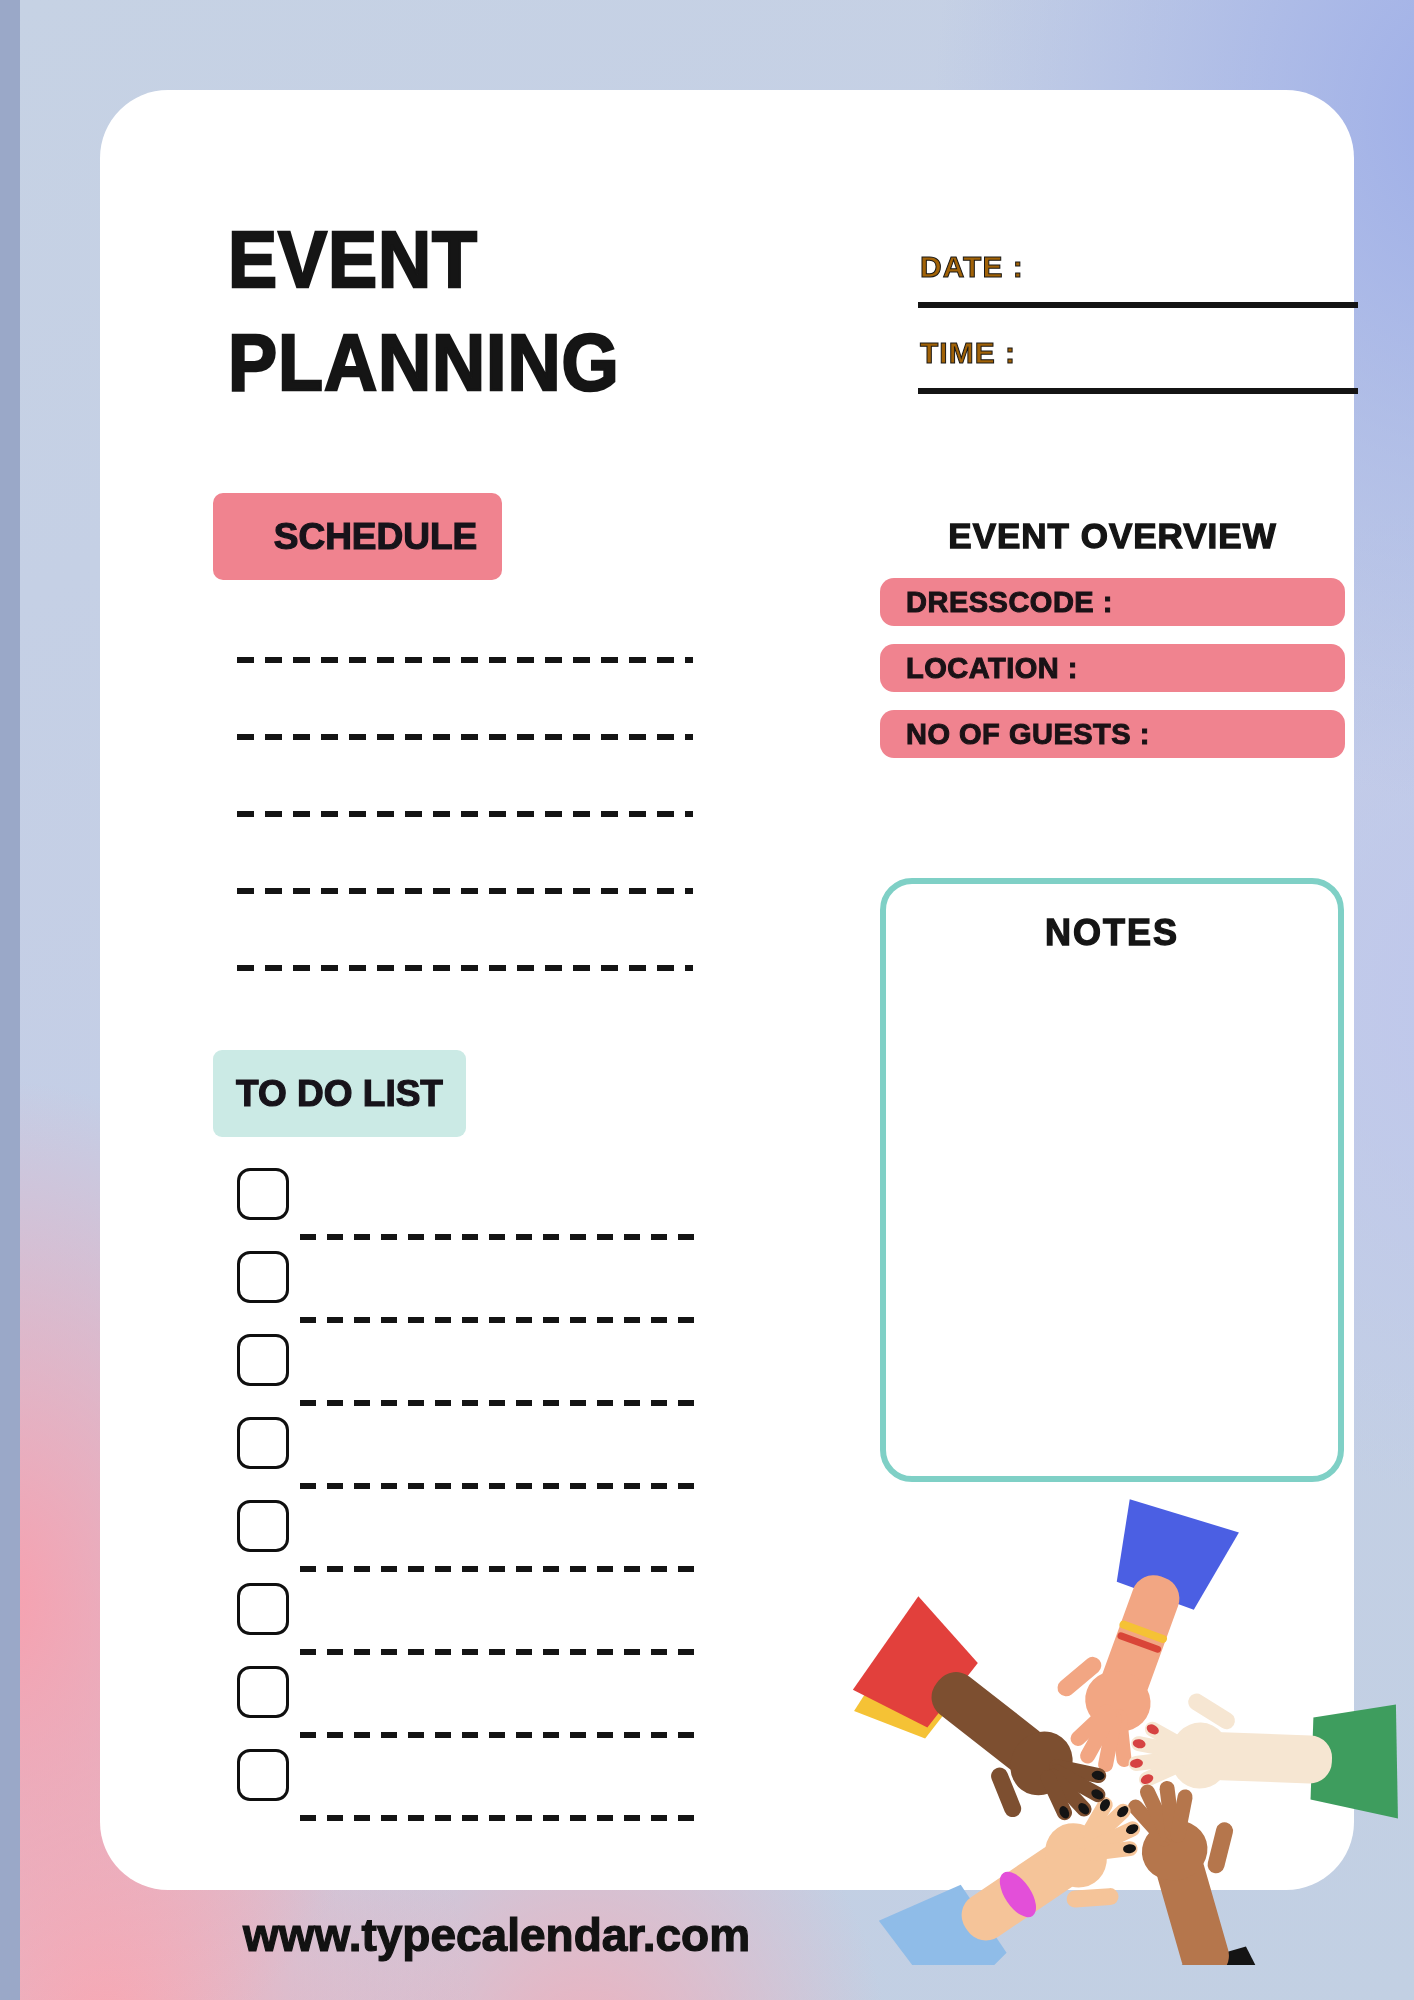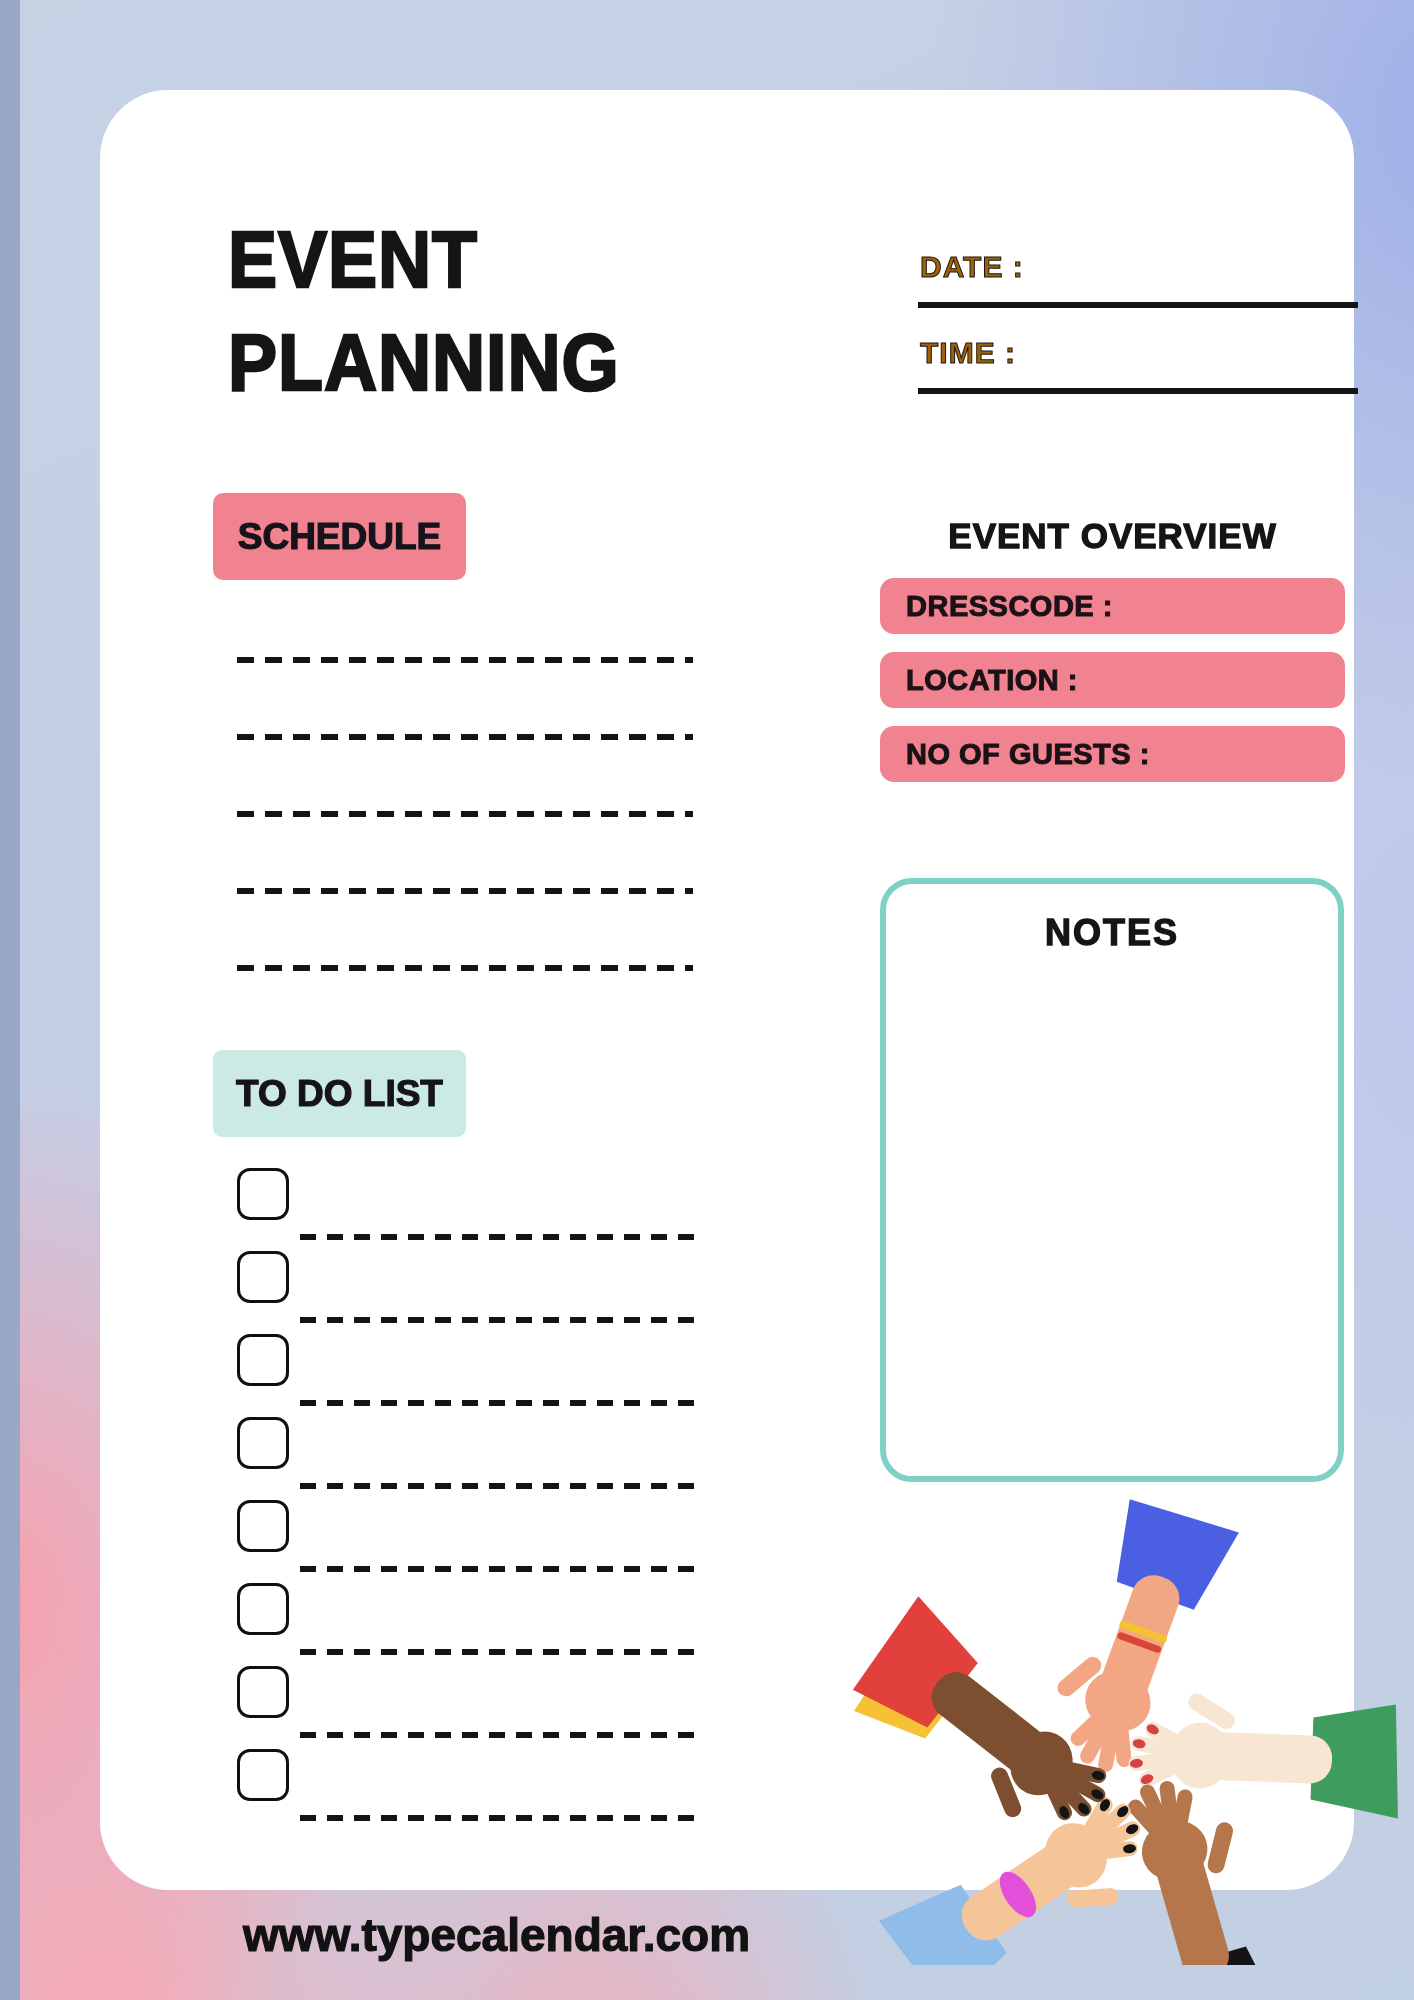--- a/index.html
+++ b/index.html
@@ -43,21 +43,21 @@
     height:6px; margin-bottom:71px;
     background:repeating-linear-gradient(90deg,#141414 0 17px,transparent 17px 28px);
   }
   .overview-title{
     position:absolute; left:780px; top:426px; width:465px; text-align:center;
     font-size:35px; font-weight:900; -webkit-text-stroke:1.3px #151515;
     letter-spacing:1px; color:#151515; white-space:nowrap;
   }
   .overview-fields{ position:absolute; left:780px; top:488px; width:465px; }
   .field-bar{
-    height:56px; margin-bottom:18px; border-radius:14px; background:var(--pink);
+    height:48px; margin-bottom:18px; border-radius:14px; background:var(--pink);
     display:flex; align-items:center; padding-left:26px; box-sizing:border-box;
   }
   .field-bar .lbl{
     font-size:29px; font-weight:900; -webkit-text-stroke:1px #1a1216; color:#1a1216;
     letter-spacing:0.5px; white-space:nowrap;
   }
   .notes-box{
     position:absolute; left:780px; top:788px; width:464px; height:604px;
     box-sizing:border-box; border:6px solid var(--teal); border-radius:32px; background:#fff;
   }
@@ -90,21 +90,21 @@
     <div class="page-title">
       <div>EVENT</div>
       <div>PLANNING</div>
     </div>
 
     <div class="dt-label" style="top:160px;">DATE :</div>
     <div class="dt-line" style="top:212px;"></div>
     <div class="dt-label" style="top:246px;">TIME :</div>
     <div class="dt-line" style="top:298px;"></div>
 
-    <div class="badge pink" style="top:403px;">
+    <div class="badge pink" style="top:403px;padding-left:36px;">
       <span>SCHEDULE</span>
     </div>
     <div class="dash-list">
       <div class="dash-line"></div>
     <div class="dash-line"></div>
         <div class="dash-line"></div>
         <div class="dash-line"></div>
         <div class="dash-line"></div>
       </div>
 

